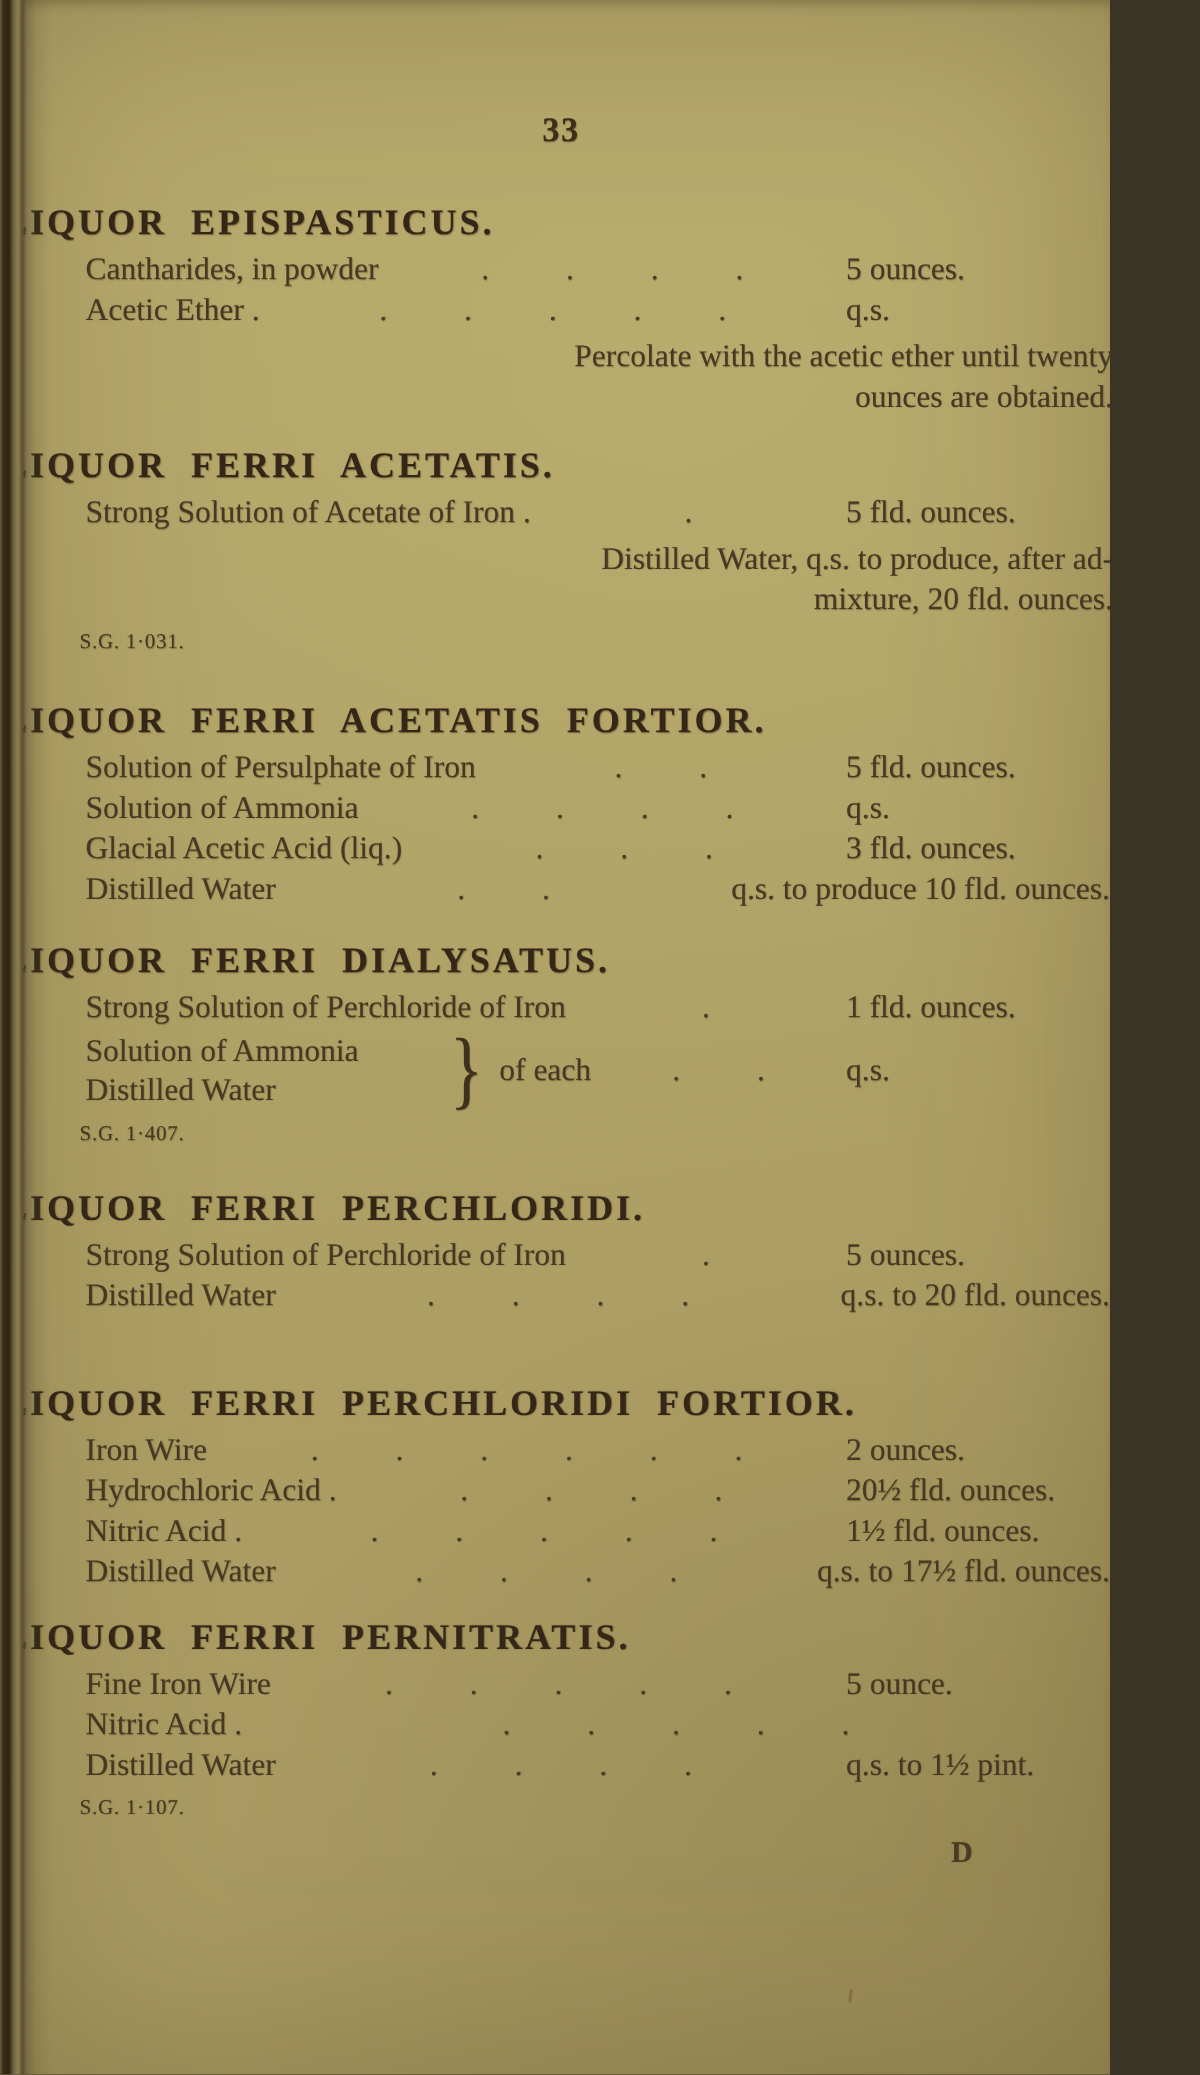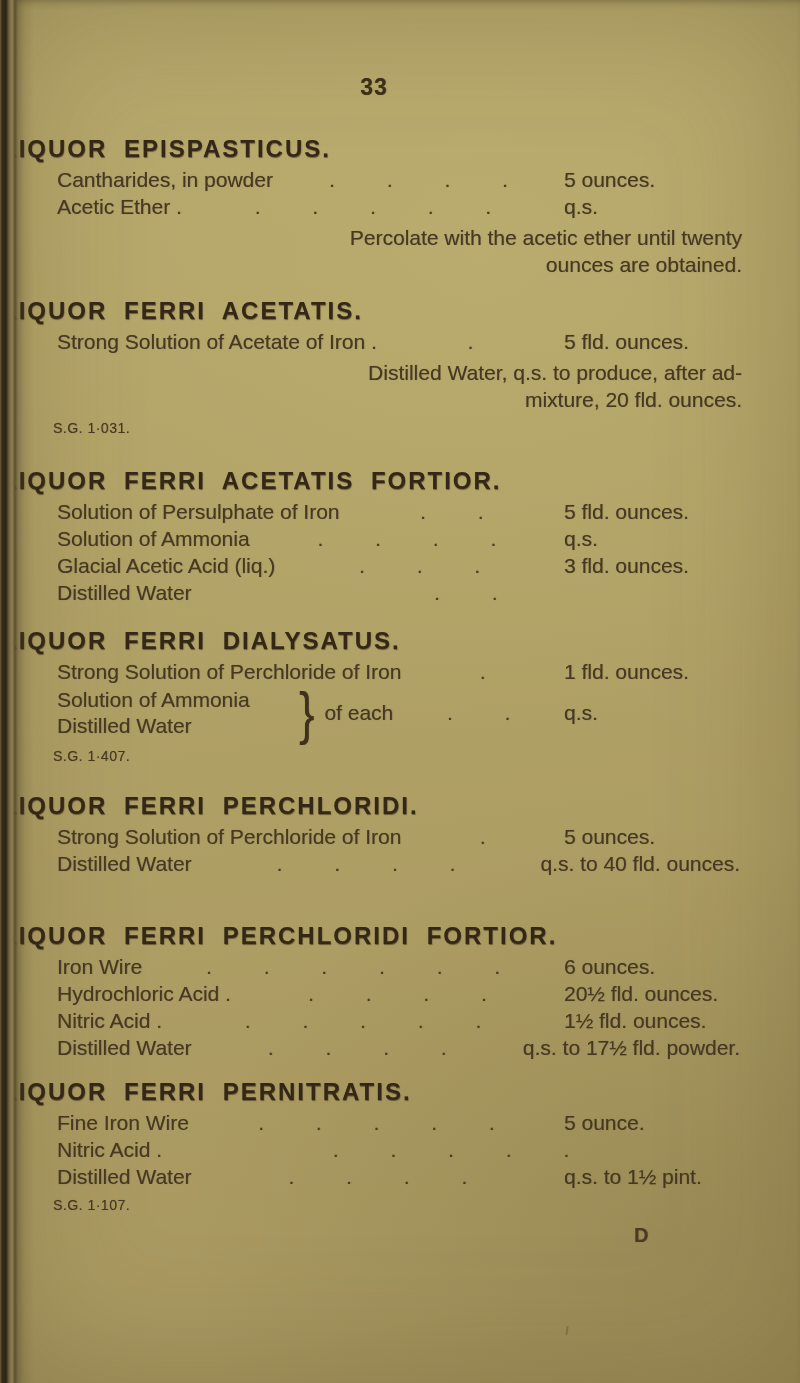--- a/index.html
+++ b/index.html
@@ -1,26 +1,26 @@
 <!DOCTYPE html>
 <html><head>
 <meta charset="utf-8">
 <style>
   html,body{margin:0;padding:0;}
   body{background:#3a3424;}
   #page{
     position:relative;
-    width:800px;height:1383px;
+    width:740px;height:1383px;
     overflow:hidden;
     background:
       radial-gradient(ellipse 900px 700px at 60% 18%, rgba(205,190,125,0.28), rgba(0,0,0,0) 70%),
       radial-gradient(ellipse 700px 600px at 85% 90%, rgba(90,75,35,0.18), rgba(0,0,0,0) 70%),
       linear-gradient(172deg,#b4a56a 0%,#b0a166 45%,#a79760 100%);
     box-shadow: inset 0 0 140px rgba(80,66,30,0.30), inset 0 6px 10px -6px rgba(40,32,12,0.45);
-    font-family:Liberation Sans, sans-serif;
+    font-family:Liberation Serif, serif;
     color:#463823;
   }
   
   #gutter{
     position:absolute;left:0;top:0;width:34px;height:100%;z-index:6;
     background:linear-gradient(90deg,
       #6b5e3e 0px,#372d17 2px,#2c2412 6px,#6f6142 9px,#8f7f4e 12px,
       #5c4f32 15px,rgba(70,60,35,0.35) 18px,rgba(70,60,35,0.12) 24px,rgba(70,60,35,0) 34px);
   }
   .pageno{
@@ -126,20 +126,21 @@
       <span class="val">q.s.</span>
     </div>
     <div class="line">
       <span class="name">Glacial Acetic Acid (liq.)</span>
       <span class="dots">. . .</span>
       <span class="val">3 fld. ounces.</span>
     </div>
     <div class="line">
       <span class="name">Distilled Water</span>
       <span class="dots">. .</span>
+      <span class="val">q.s. to produce 10 fld. ounces.</span>
     </div>
   </div>
 
   <div class="section" style="top:628px">
     <div class="hd">LIQUOR FERRI DIALYSATUS.</div>
     <div class="line">
       <span class="name">Strong Solution of Perchloride of Iron</span>
       <span class="dots">.</span>
       <span class="val">1 fld. ounces.</span>
     </div>
@@ -159,45 +160,45 @@
   <div class="section" style="top:793px">
     <div class="hd">LIQUOR FERRI PERCHLORIDI.</div>
     <div class="line">
       <span class="name">Strong Solution of Perchloride of Iron</span>
       <span class="dots">.</span>
       <span class="val">5 ounces.</span>
     </div>
     <div class="line">
       <span class="name">Distilled Water</span>
       <span class="dots">. . . .</span>
-      <span class="val">q.s. to 40 fld. ounces.</span>
+      <span class="val">q.s. to 20 fld. ounces.</span>
     </div>
   </div>
 
   <div class="section" style="top:923px">
     <div class="hd">LIQUOR FERRI PERCHLORIDI FORTIOR.</div>
     <div class="line">
       <span class="name">Iron Wire</span>
       <span class="dots">. . . . . .</span>
-      <span class="val">6 ounces.</span>
+      <span class="val">2 ounces.</span>
     </div>
     <div class="line">
       <span class="name">Hydrochloric Acid .</span>
       <span class="dots">. . . .</span>
       <span class="val">20½ fld. ounces.</span>
     </div>
     <div class="line">
       <span class="name">Nitric Acid .</span>
       <span class="dots">. . . . .</span>
       <span class="val">1½ fld. ounces.</span>
     </div>
     <div class="line">
       <span class="name">Distilled Water</span>
       <span class="dots">. . . .</span>
-      <span class="val">q.s. to 17½ fld. powder.</span>
+      <span class="val">q.s. to 17½ fld. ounces.</span>
     </div>
   </div>
 
   <div class="section" style="top:1079px">
     <div class="hd">LIQUOR FERRI PERNITRATIS.</div>
     <div class="line">
       <span class="name">Fine Iron Wire</span>
       <span class="dots">. . . . .</span>
       <span class="val">5 ounce.</span>
     </div>

